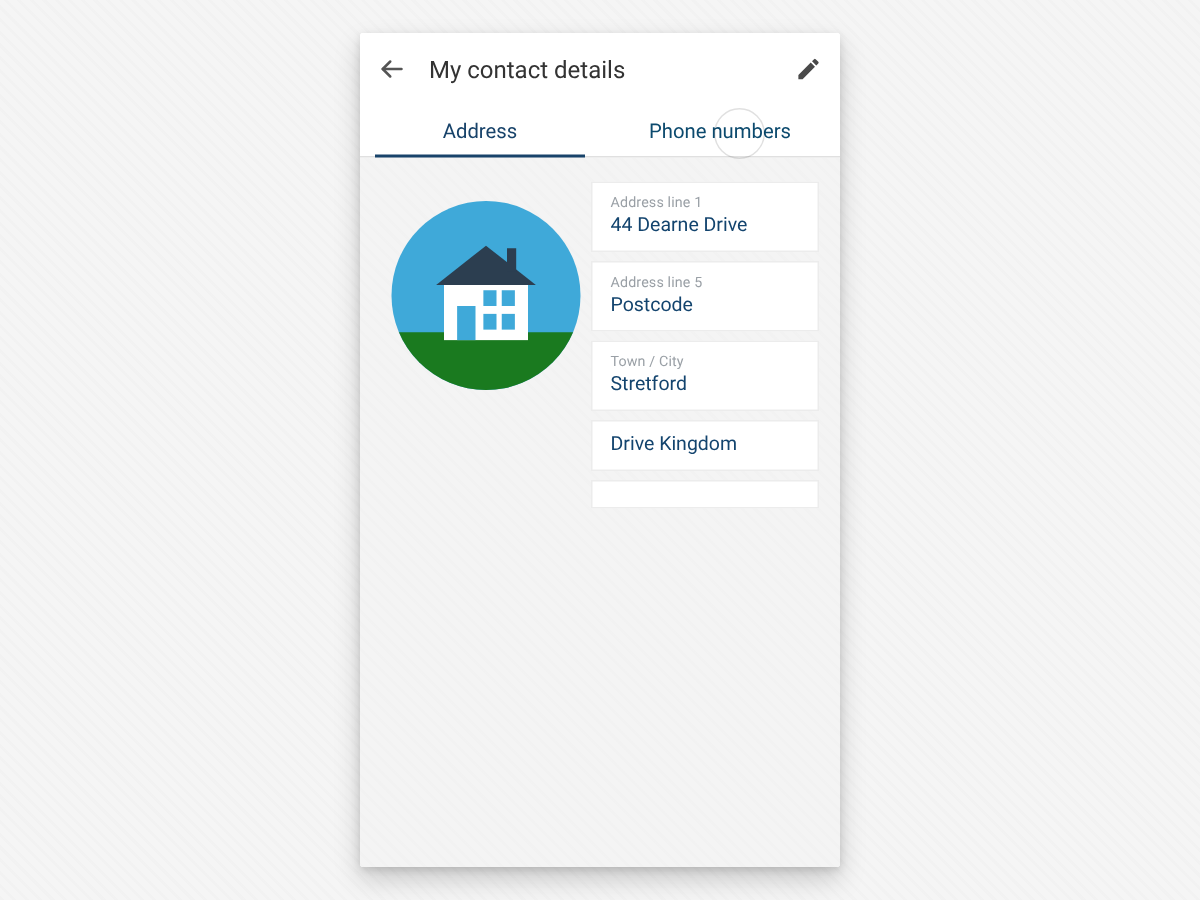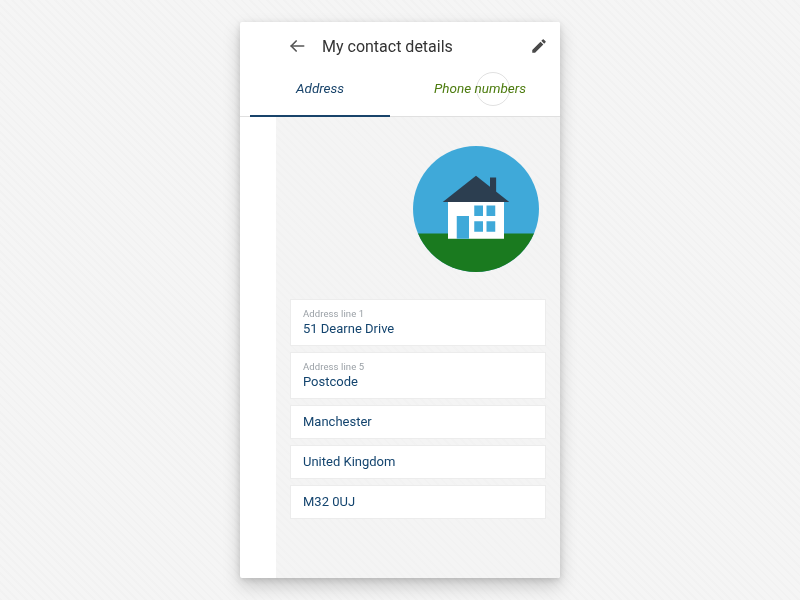--- a/index.html
+++ b/index.html
@@ -38,43 +38,41 @@
   .status-bar .time { font-weight: 500; letter-spacing: 0.3px; }
   .status-icon { display:inline-flex; align-items:center; }
   
   .app-bar {
     height: 48px;
     background: #ffffff;
     display: flex;
     align-items: center;
     padding: 15px 10px;
     gap: 14px;
-    margin-left: 36px;
   }
   .app-bar .back { width: 22px; height: 22px; display:flex; align-items:center; justify-content:center; color:#3a3a3a; cursor:pointer; }
   .app-bar .title { flex: 1; font-size: 16px; color: #333; font-weight: 400; }
   .app-bar .edit { width: 22px; height: 22px; display:flex; align-items:center; justify-content:center; color:#3a3a3a; cursor:pointer; }
   
   .tabs {
     display: flex;
     border-bottom: 1px solid #e0e0e0;
     background: #fff;
     position: relative;
   }
   .tab {
     flex: 1;
     text-align: center;
-    padding: 10px 0 20px;
+    padding: 10px 0 8px;
     font-size: 13.5px;
     cursor: pointer;
     position: relative;
-    font-style: italic;
   }
   .tab.active { color: #18436a; }
-  .tab.inactive { color: #4d7c0f; }
+  .tab.inactive { color: #0c4a6e; }
   .tab.active::after {
     content: "";
     position: absolute;
     left: 10px; right: 10px; bottom: -1px;
     height: 2px;
     background: #18436a;
   }
   .touch-ring {
     position: absolute;
     width: 34px; height: 34px;
@@ -85,23 +83,22 @@
     pointer-events: none;
   }
   
   .content {
     flex: 1;
     background: #f4f4f4;
     background-image: repeating-linear-gradient(45deg, rgba(0,0,0,0.007) 0 2px, transparent 2px 6px);
     overflow: hidden;
     padding: 16px 14px 10px;
     display: flex;
-    flex-direction: column;
-    align-items: flex-end;
-    margin-left: 36px;
+    flex-direction: row;
+    align-items: flex-start;
   }
   .illus { margin: 6px 0 16px; }
   .fields { width: 100%; display: flex; flex-direction: column; gap: 6px; }
   .field {
     background: #ffffff;
     border: 1px solid #ececec;
     padding: 8px 12px 9px;
   }
   .field-label {
     font-size: 9.5px;
@@ -169,31 +166,31 @@
           <rect x="92" y="76" width="10" height="12" fill="#3fa9d9"></rect>
           <rect x="78" y="94" width="10" height="12" fill="#3fa9d9"></rect>
           <rect x="92" y="94" width="10" height="12" fill="#3fa9d9"></rect>
         </g>
       </svg>
     </div>
 
     <div class="fields">
       <div class="field">
         <div class="field-label">Address line 1</div>
-        <div class="field-value">51 Dearne Drive</div>
+        <div class="field-value">44 Dearne Drive</div>
       </div>
       <div class="field">
         <div class="field-label">Address line 5</div>
         <div class="field-value">Postcode</div>
       </div>
       <div class="field">
-        <div class="field-value">Manchester</div>
+        <div class="field-label">Town / City</div>
+        <div class="field-value">Stretford</div>
       </div>
       <div class="field">
-        <div class="field-value">United Kingdom</div>
+        <div class="field-value">Drive Kingdom</div>
       </div>
       <div class="field">
-        <div class="field-value">M32 0UJ</div>
       </div>
     </div>
   </div>
 
 </div>
 
 </body></html>

